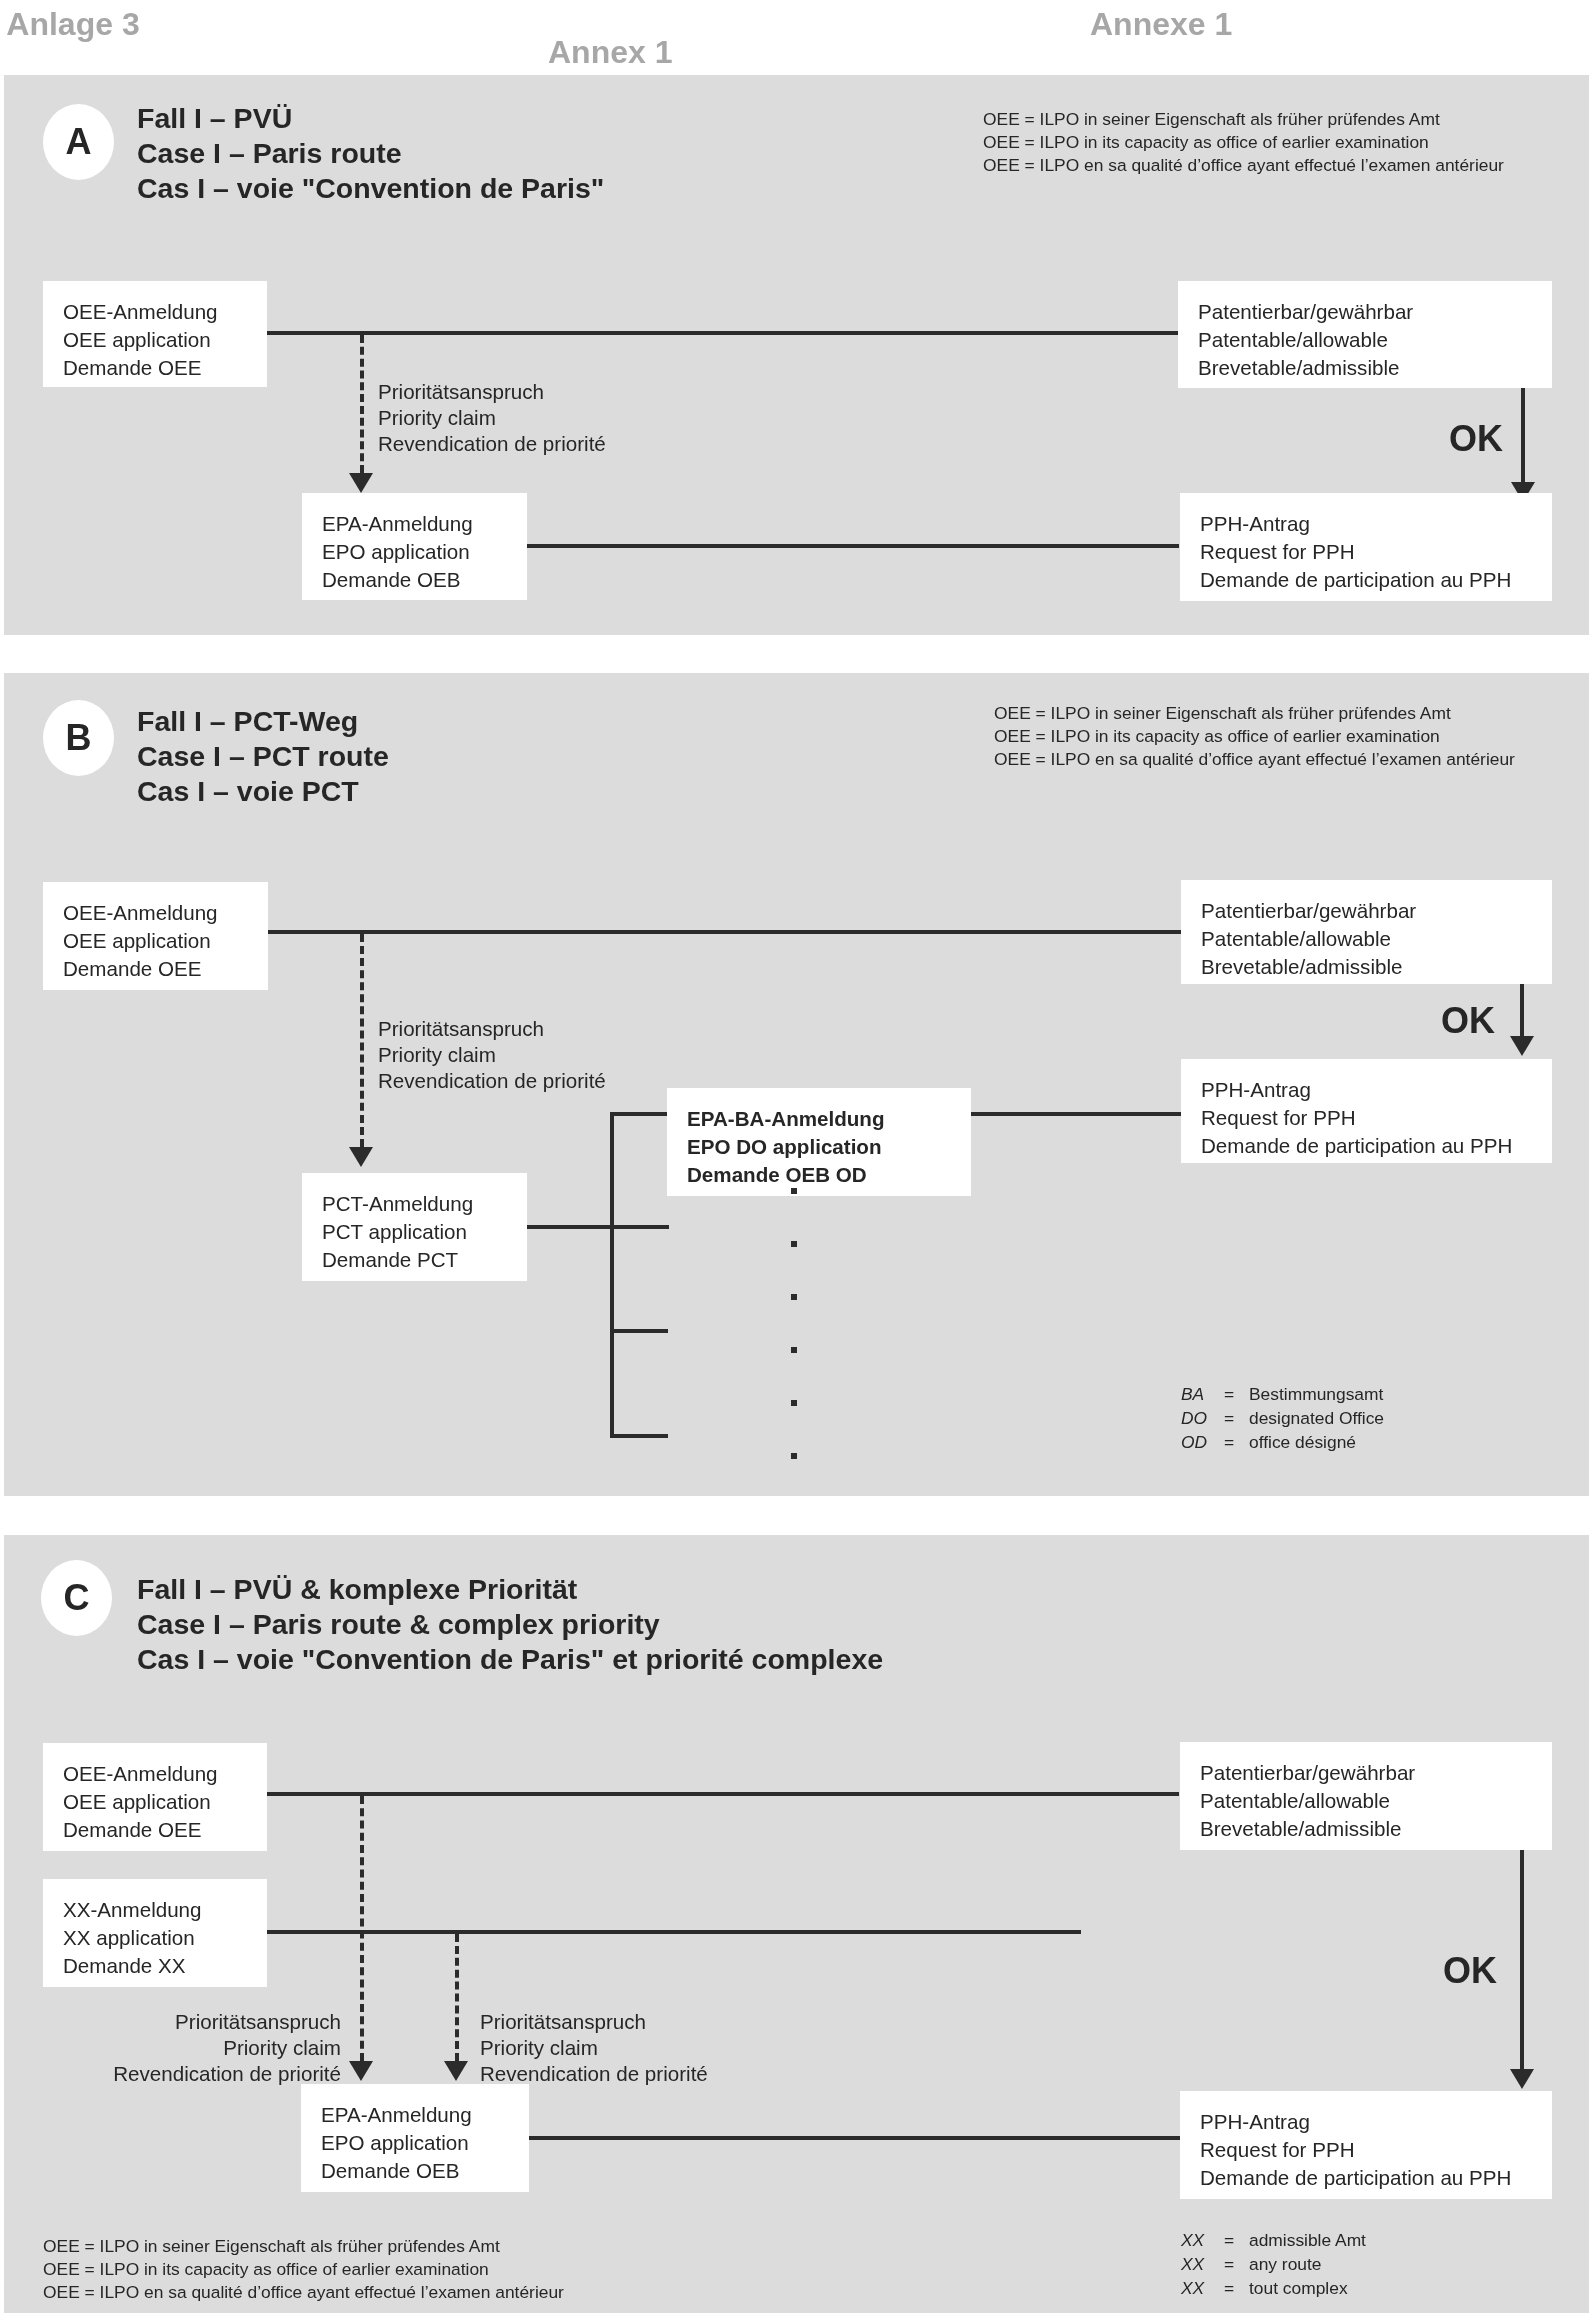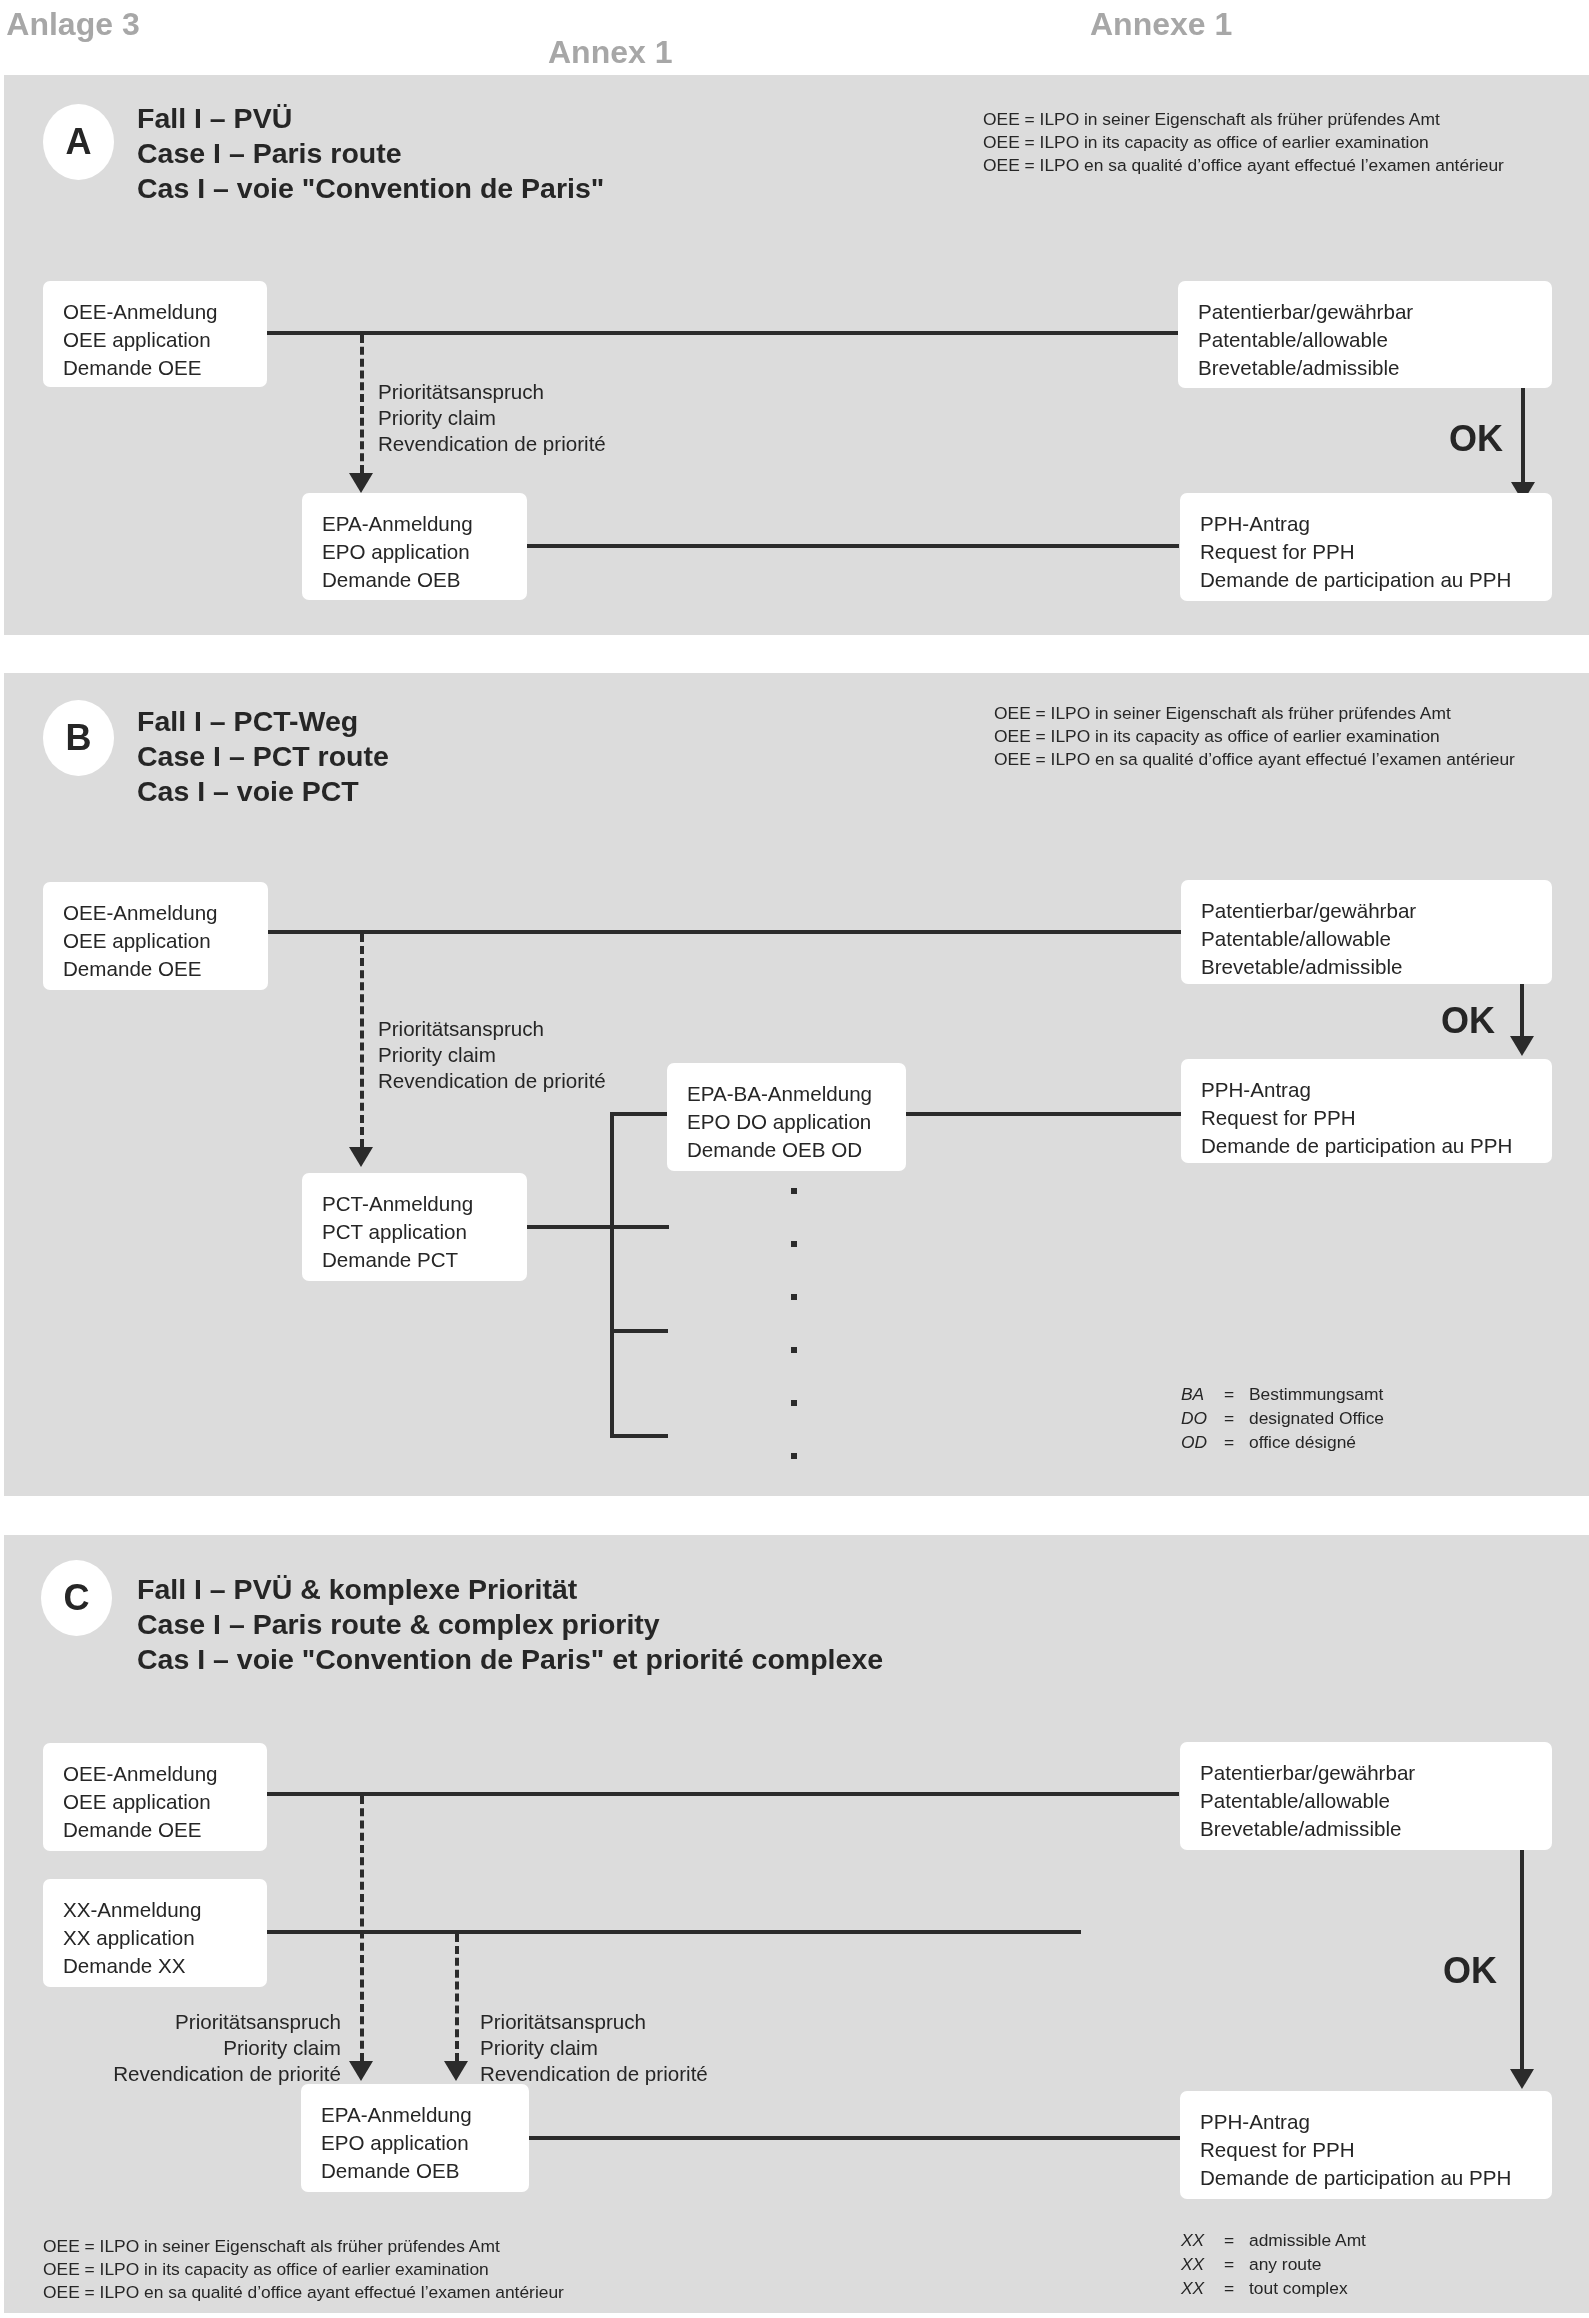--- a/index.html
+++ b/index.html
@@ -15,21 +15,21 @@
   .panel{position:absolute; left:4px; width:1586px; background:var(--panel-bg);}
   .badge{
     position:absolute; width:71px; height:76px; border-radius:50%; background:var(--box-bg);
     display:flex; align-items:center; justify-content:center;
     font-size:36px; font-weight:bold; color:var(--text); z-index:2;
   }
   .ttl{position:absolute; font-size:28.5px; font-weight:bold; line-height:35px; white-space:pre-line; z-index:2;}
   .small{position:absolute; font-size:17.4px; line-height:23px; white-space:pre-line; z-index:2;}
   .box{
     position:absolute; background:var(--box-bg); box-sizing:border-box;
-    padding:17.4px 4.7px 0 20px; font-size:20.6px; line-height:28px; white-space:pre-line; z-index:2;border-radius:7px;
+    padding:17.4px 4.7px 0 20px; font-size:20.6px; line-height:28px; white-space:pre-line; z-index:2;
   }
   .lbl{position:absolute; font-size:20.6px; line-height:26px; white-space:pre-line; z-index:2;}
   .hline{position:absolute; height:4px; background:var(--line); z-index:1;}
   .vline{position:absolute; width:4px; background:var(--line); z-index:1;}
   .vdash{position:absolute; width:0; border-left:4px dashed var(--line); z-index:1;}
   .tri{
     position:absolute; width:0; height:0; z-index:1;
     border-left:12.7px solid transparent; border-right:12.7px solid transparent;
     border-top:20.6px solid var(--line);
   }
@@ -102,21 +102,21 @@
 <div class="hline" style="left:610px;top:1434px;width:58px;"></div>
 <div class="vline" style="left:1520px;top:984px;height:52px;"></div>
 <div class="tri" style="left:1510px;top:1036px;"></div>
 
 <div class="box" style="left:43px;top:882px;width:225px;height:108px;">OEE-Anmeldung
 OEE application
 Demande OEE</div>
 <div class="box" style="left:1181px;top:880px;width:371px;height:104px;">Patentierbar/gewährbar
 Patentable/allowable
 Brevetable/admissible</div>
-<div class="box" style="left:667px;top:1063px;width:239px;height:108px;">EPA-BA-Anmeldung
+<div class="box" style="left:667px;top:1088px;width:304px;height:108px;font-weight:bold;">EPA-BA-Anmeldung
 EPO DO application
 Demande OEB OD</div>
 <div class="box" style="left:302px;top:1173px;width:225px;height:108px;">PCT-Anmeldung
 PCT application
 Demande PCT</div>
 <div class="box" style="left:1181px;top:1059px;width:371px;height:104px;">PPH-Antrag
 Request for PPH
 Demande de participation au PPH</div>
 
 <div class="lbl" style="left:378px;top:1016px;">Prioritätsanspruch

